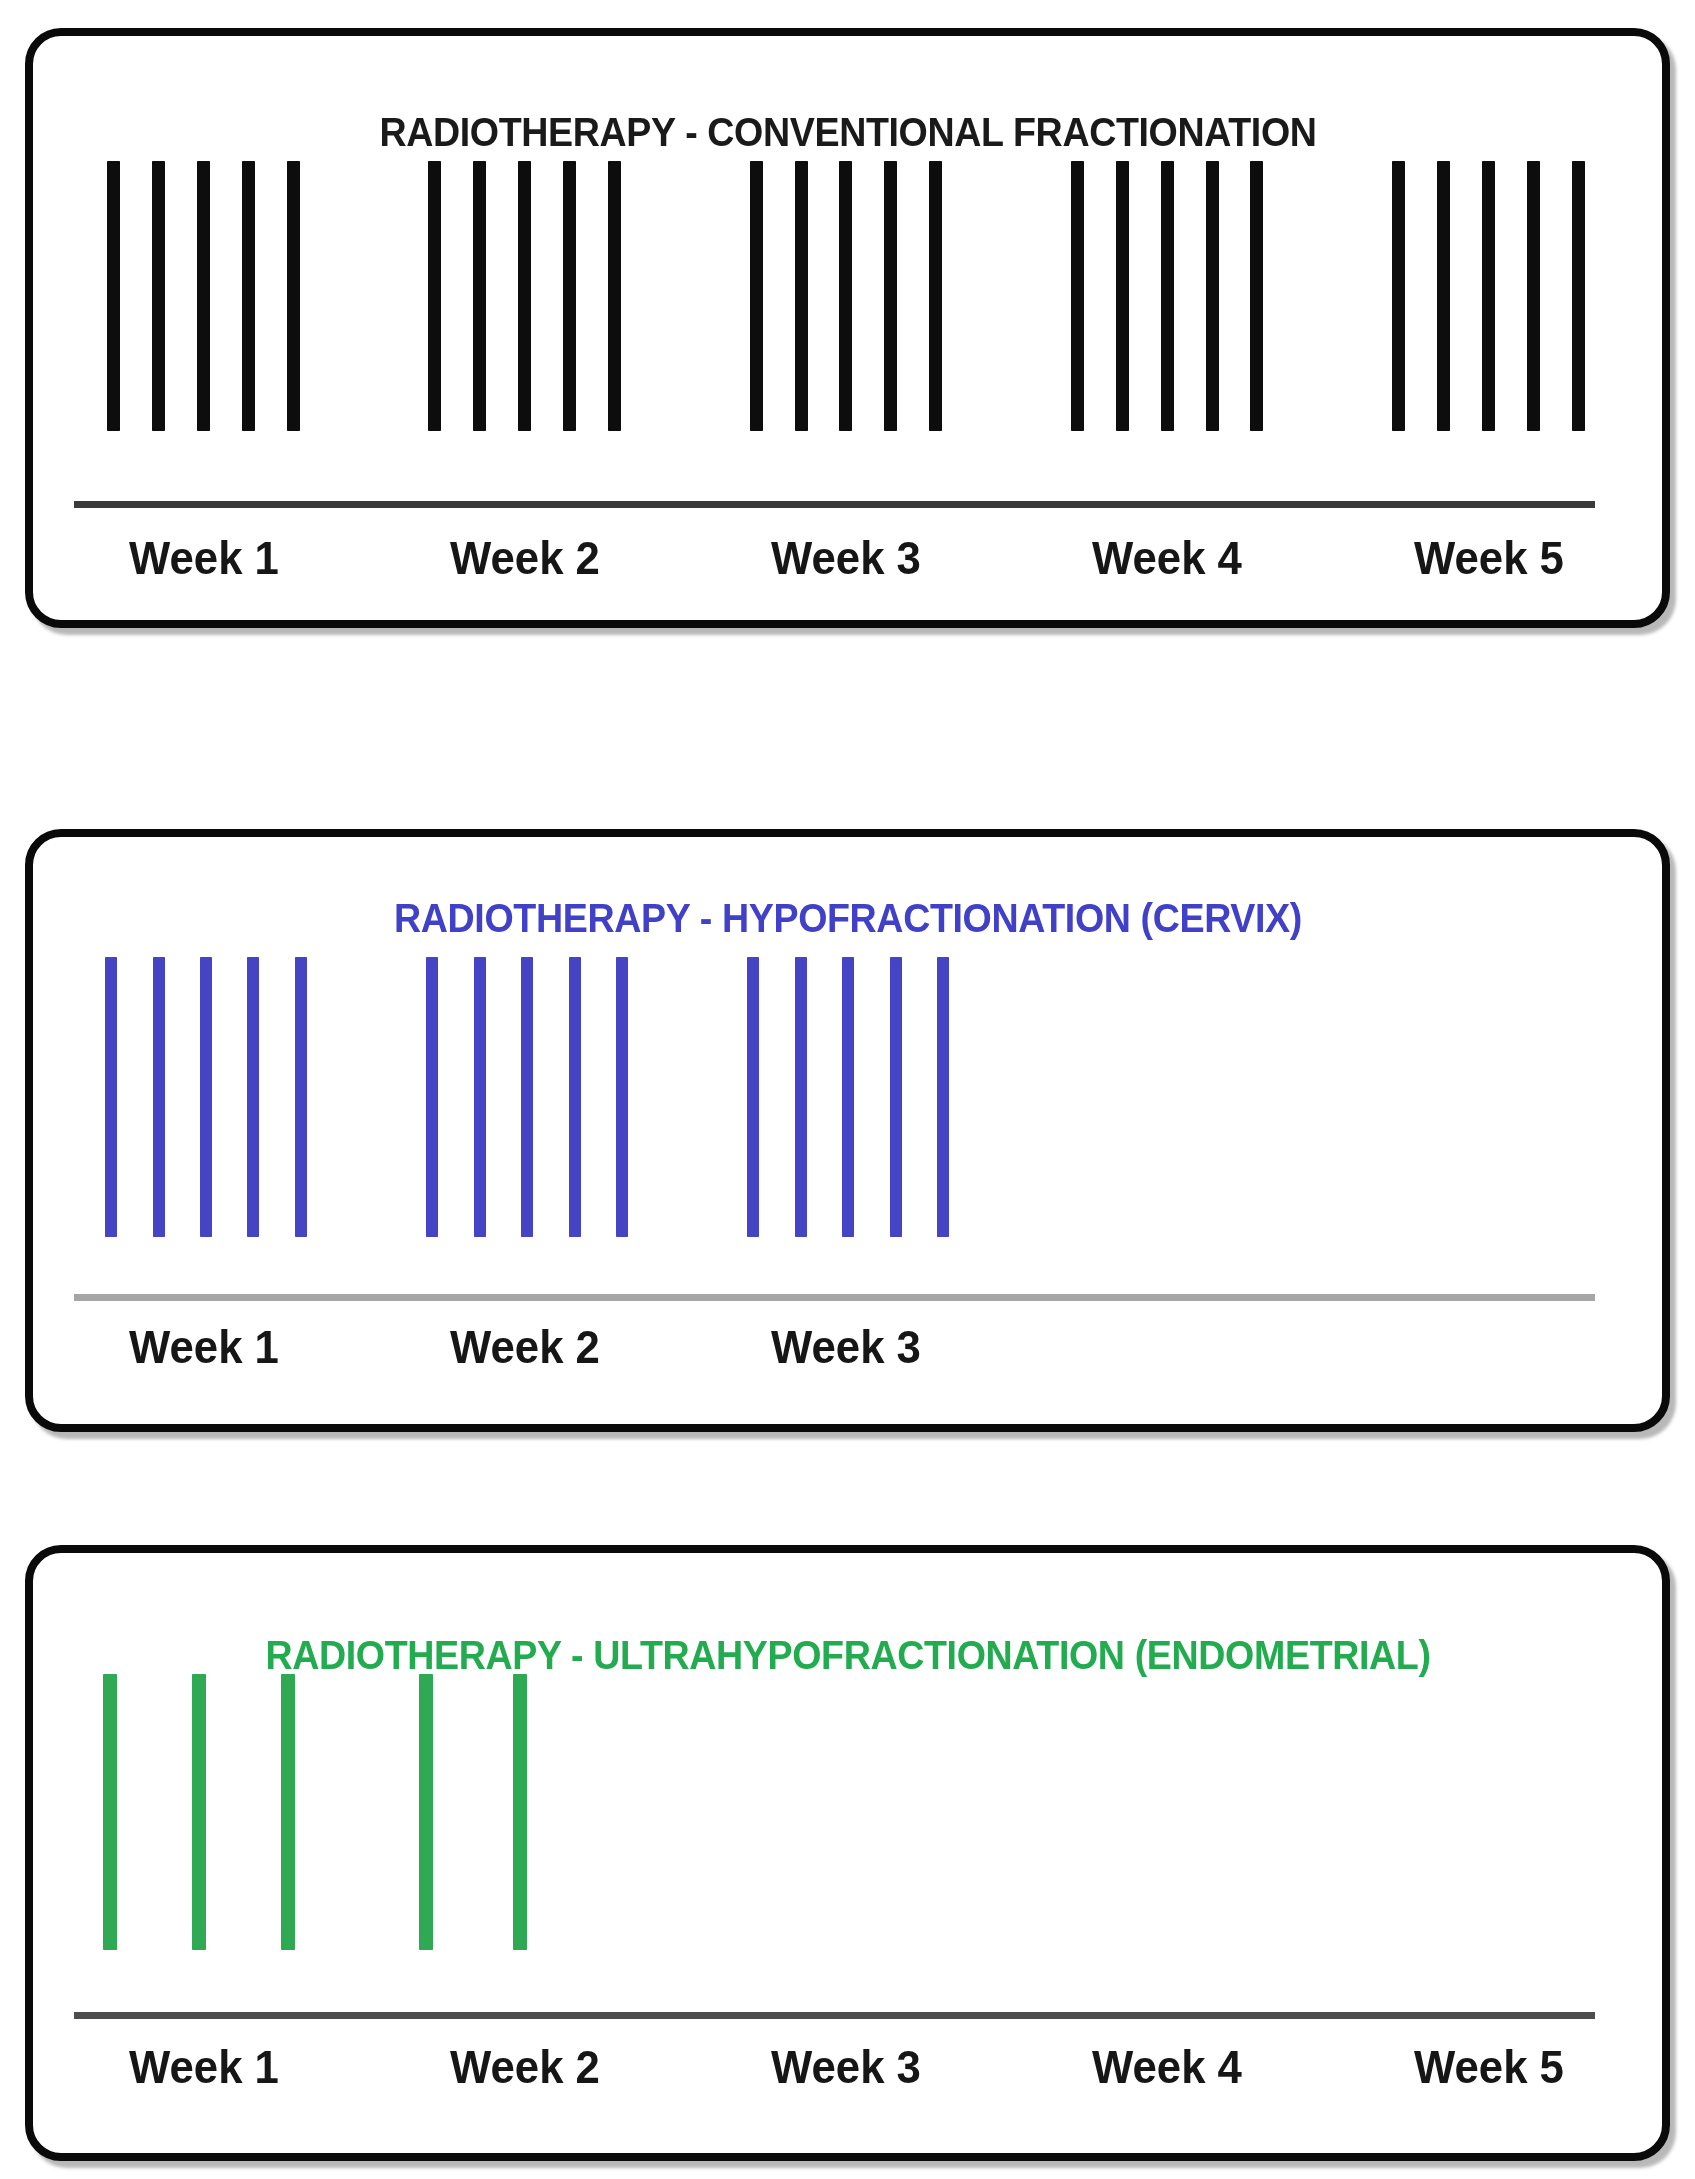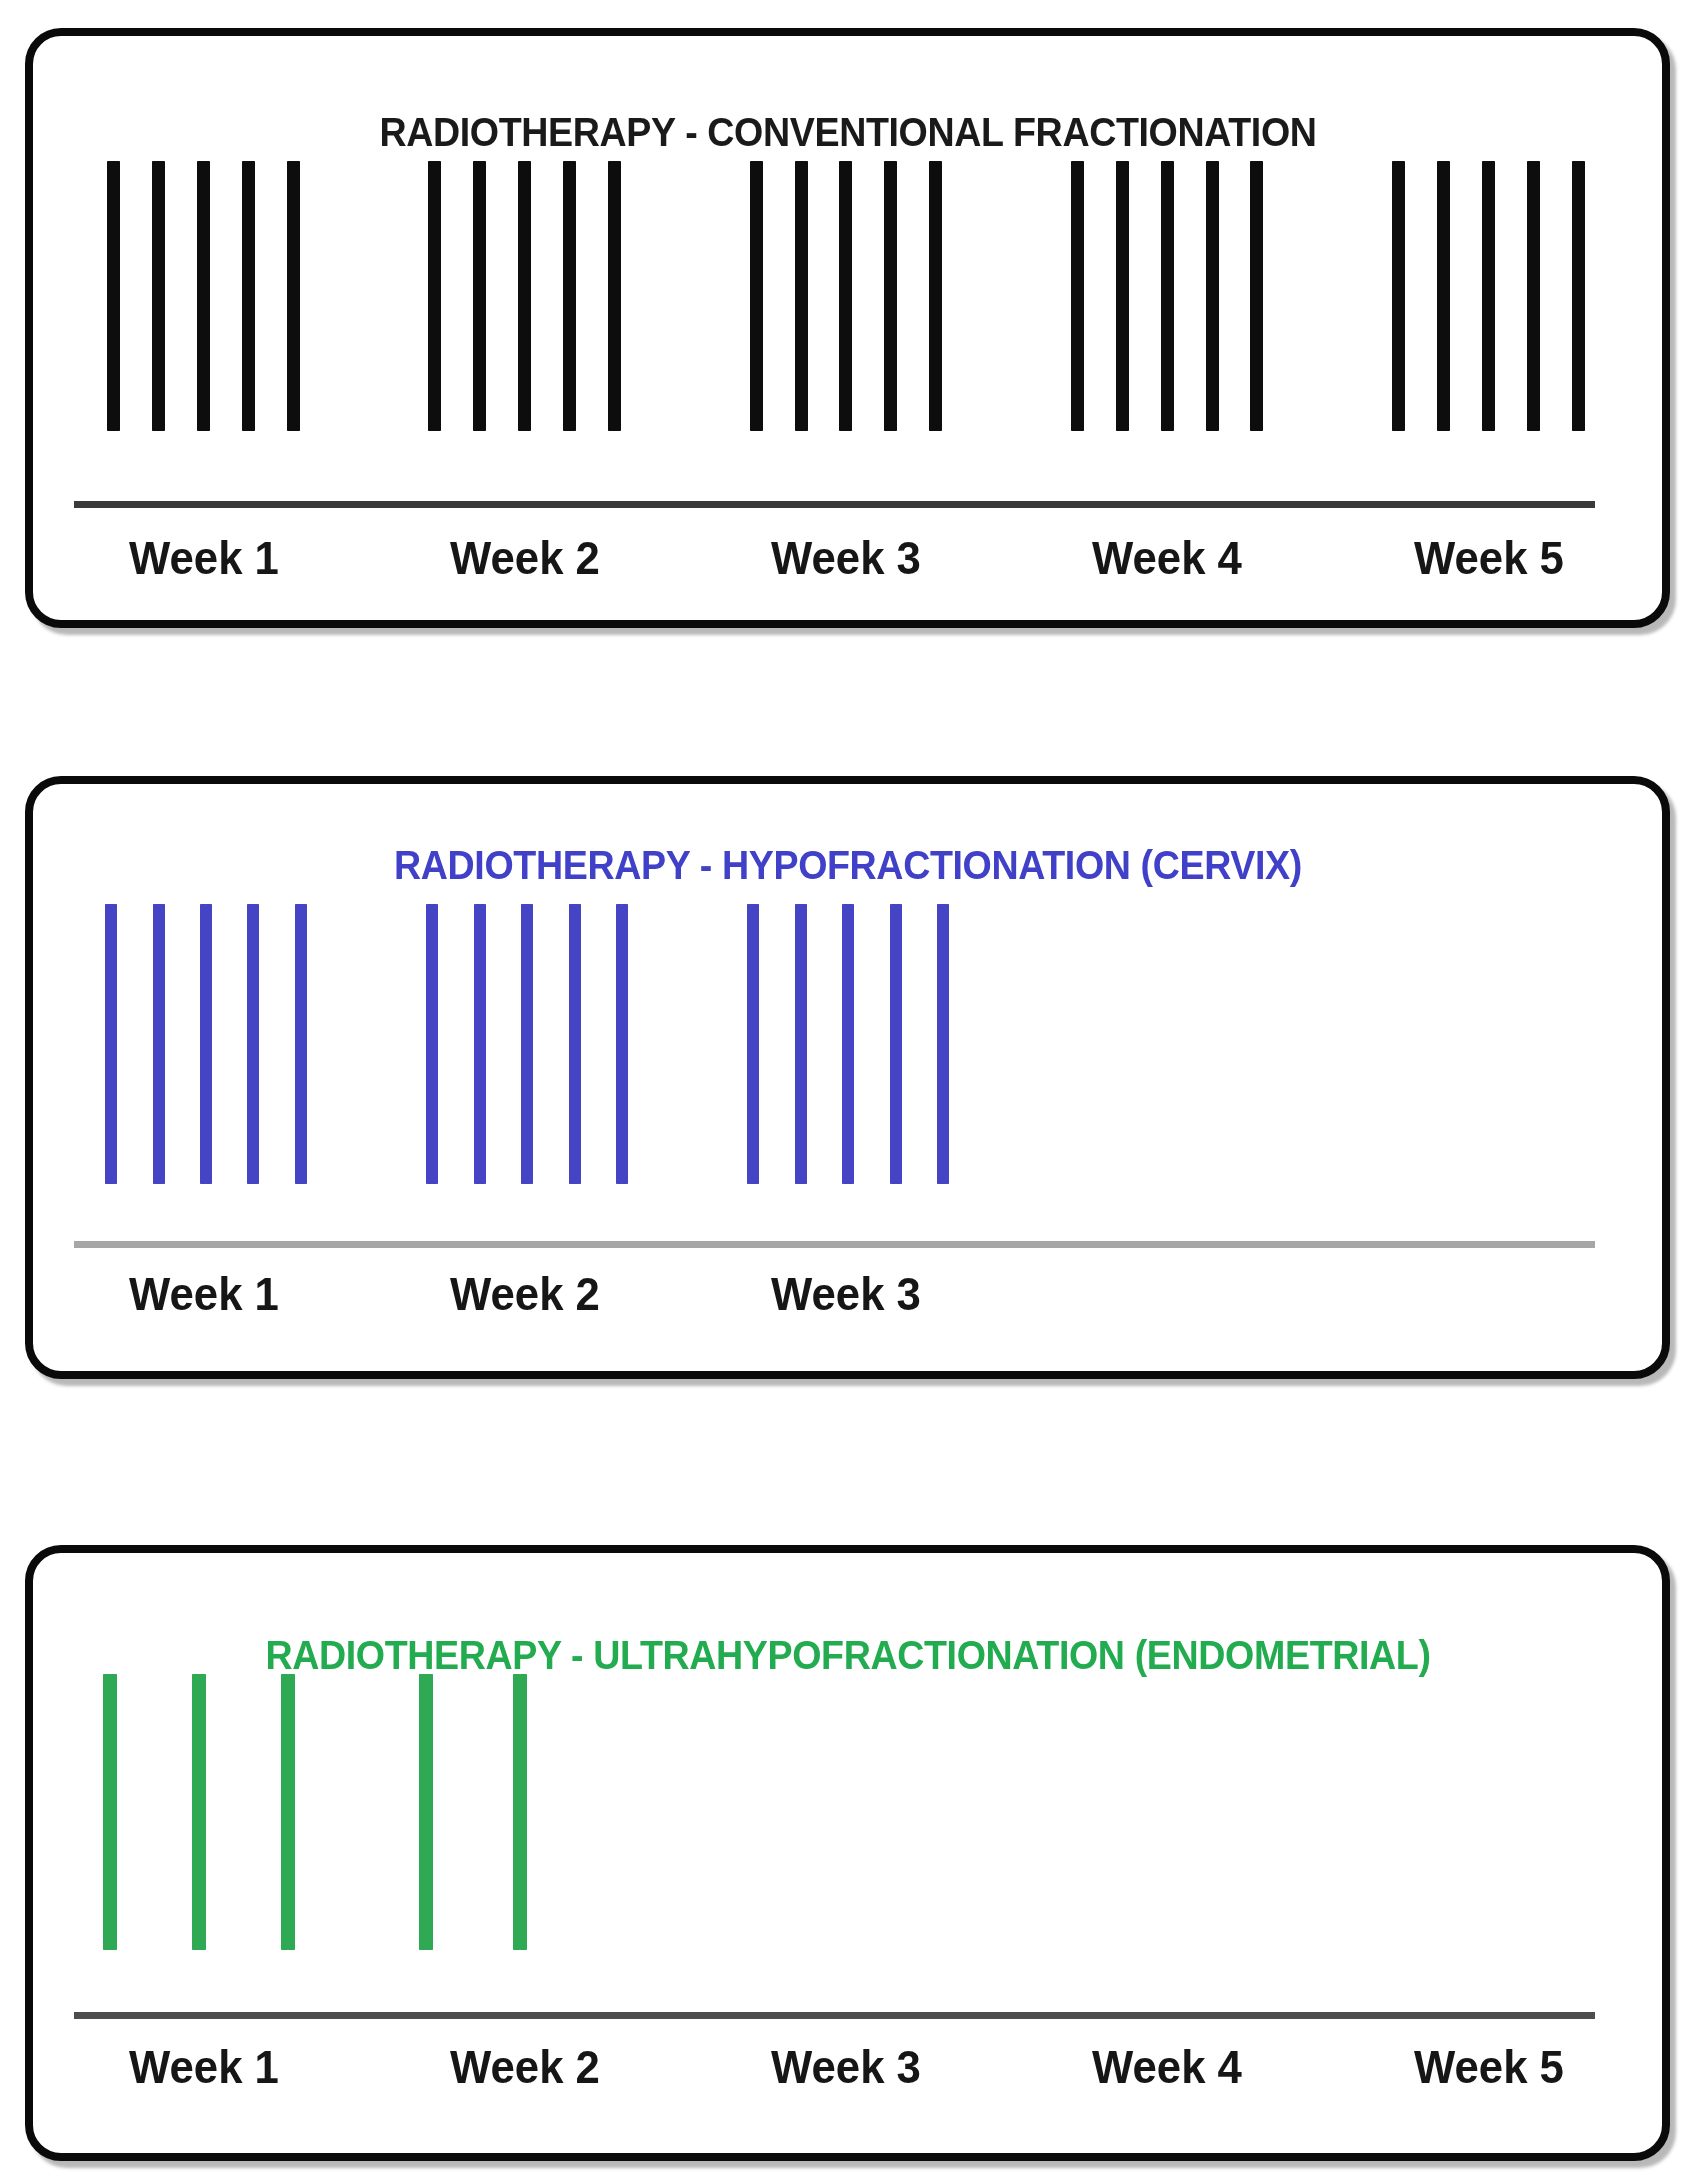--- a/index.html
+++ b/index.html
@@ -86,21 +86,21 @@
     <div class="axis-line" style="top: 465px; background: rgb(58, 58, 58);"></div>
     <div class="labels-layer">
         <div class="week-label" style="left: 171px; top: 493px;">Week 1</div>
         <div class="week-label" style="left: 492px; top: 493px;">Week 2</div>
         <div class="week-label" style="left: 813px; top: 493px;">Week 3</div>
         <div class="week-label" style="left: 1134px; top: 493px;">Week 4</div>
         <div class="week-label" style="left: 1456px; top: 493px;">Week 5</div>
       </div>
   </section>
 
-  <section class="panel" id="panel-1" style="top: 776px; height: 603px;">
+  <section class="panel" id="panel-1" style="top: 829px; height: 603px;">
     <h2 class="panel-title" style="top: 23px; color: rgb(64, 64, 200);">RADIOTHERAPY - HYPOFRACTIONATION (CERVIX)</h2>
     <div class="bars-layer">
         <div class="fraction-bar" style="left: 72px; top: 120px; width: 12px; height: 280px; background: rgb(68, 68, 196);"></div>
         <div class="fraction-bar" style="left: 120px; top: 120px; width: 12px; height: 280px; background: rgb(68, 68, 196);"></div>
         <div class="fraction-bar" style="left: 167px; top: 120px; width: 12px; height: 280px; background: rgb(68, 68, 196);"></div>
         <div class="fraction-bar" style="left: 214px; top: 120px; width: 12px; height: 280px; background: rgb(68, 68, 196);"></div>
         <div class="fraction-bar" style="left: 262px; top: 120px; width: 12px; height: 280px; background: rgb(68, 68, 196);"></div>
         <div class="fraction-bar" style="left: 393px; top: 120px; width: 12px; height: 280px; background: rgb(68, 68, 196);"></div>
         <div class="fraction-bar" style="left: 441px; top: 120px; width: 12px; height: 280px; background: rgb(68, 68, 196);"></div>
         <div class="fraction-bar" style="left: 488px; top: 120px; width: 12px; height: 280px; background: rgb(68, 68, 196);"></div>

